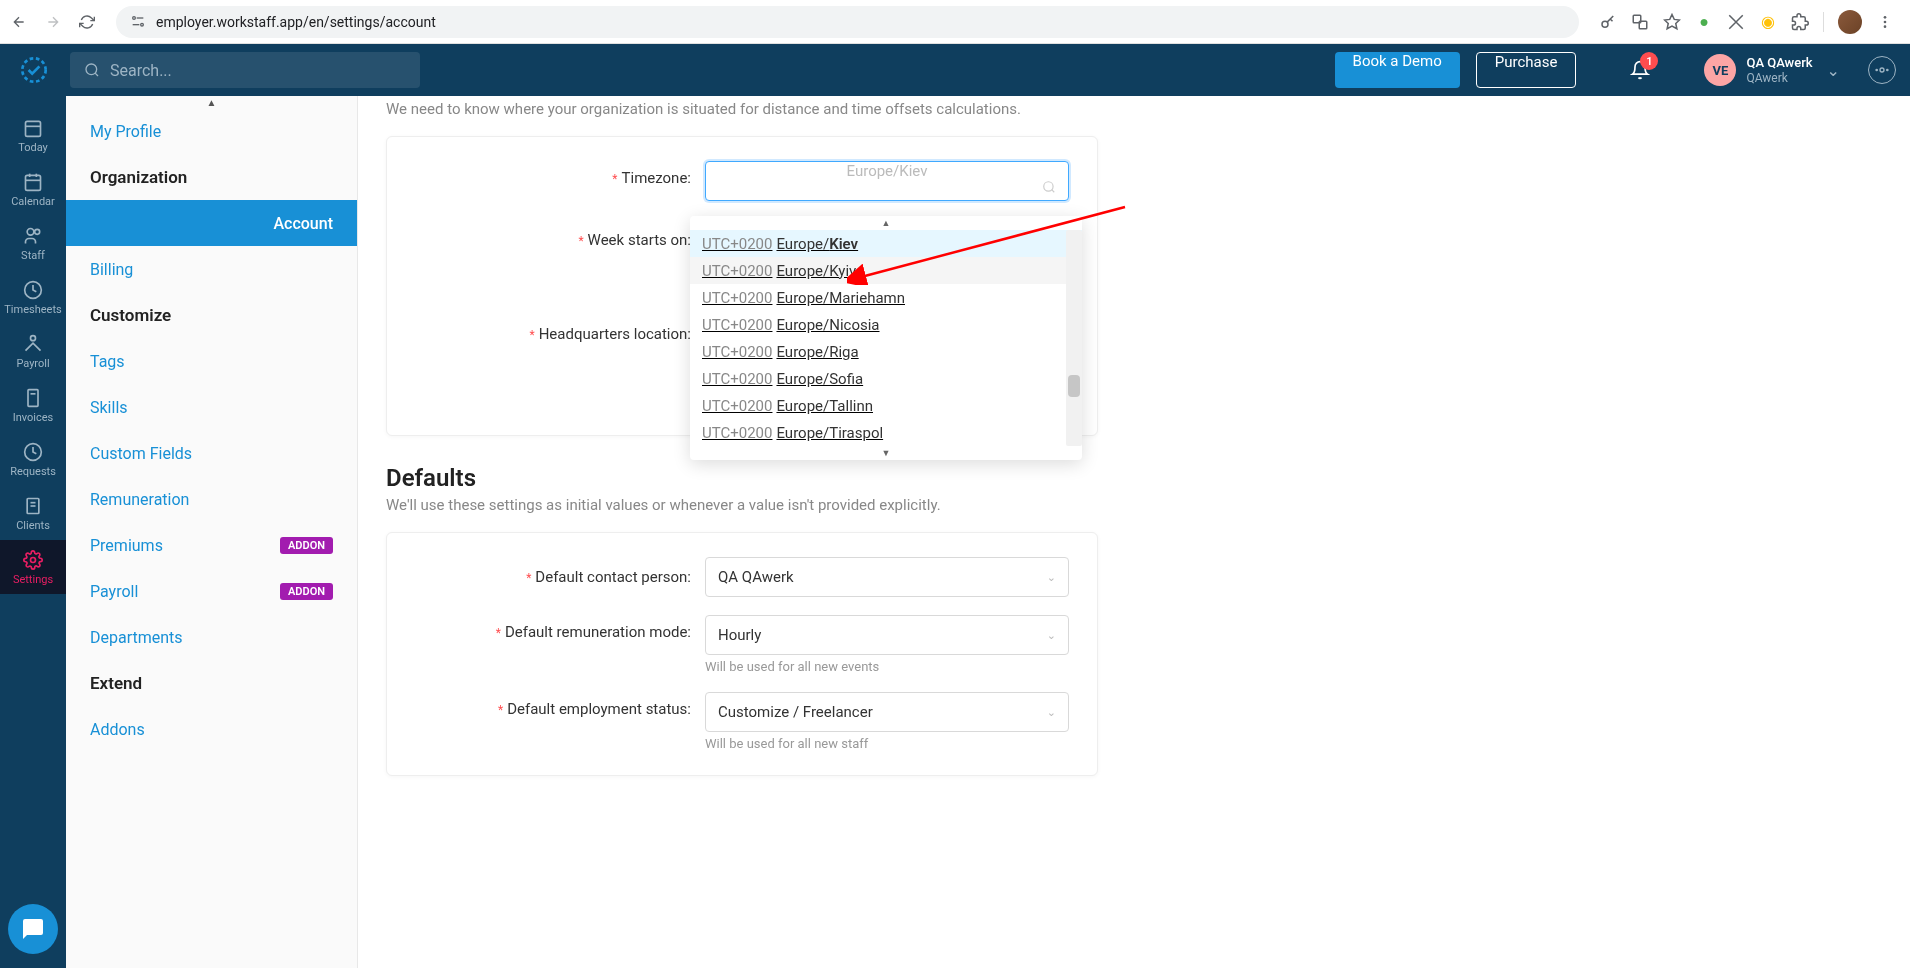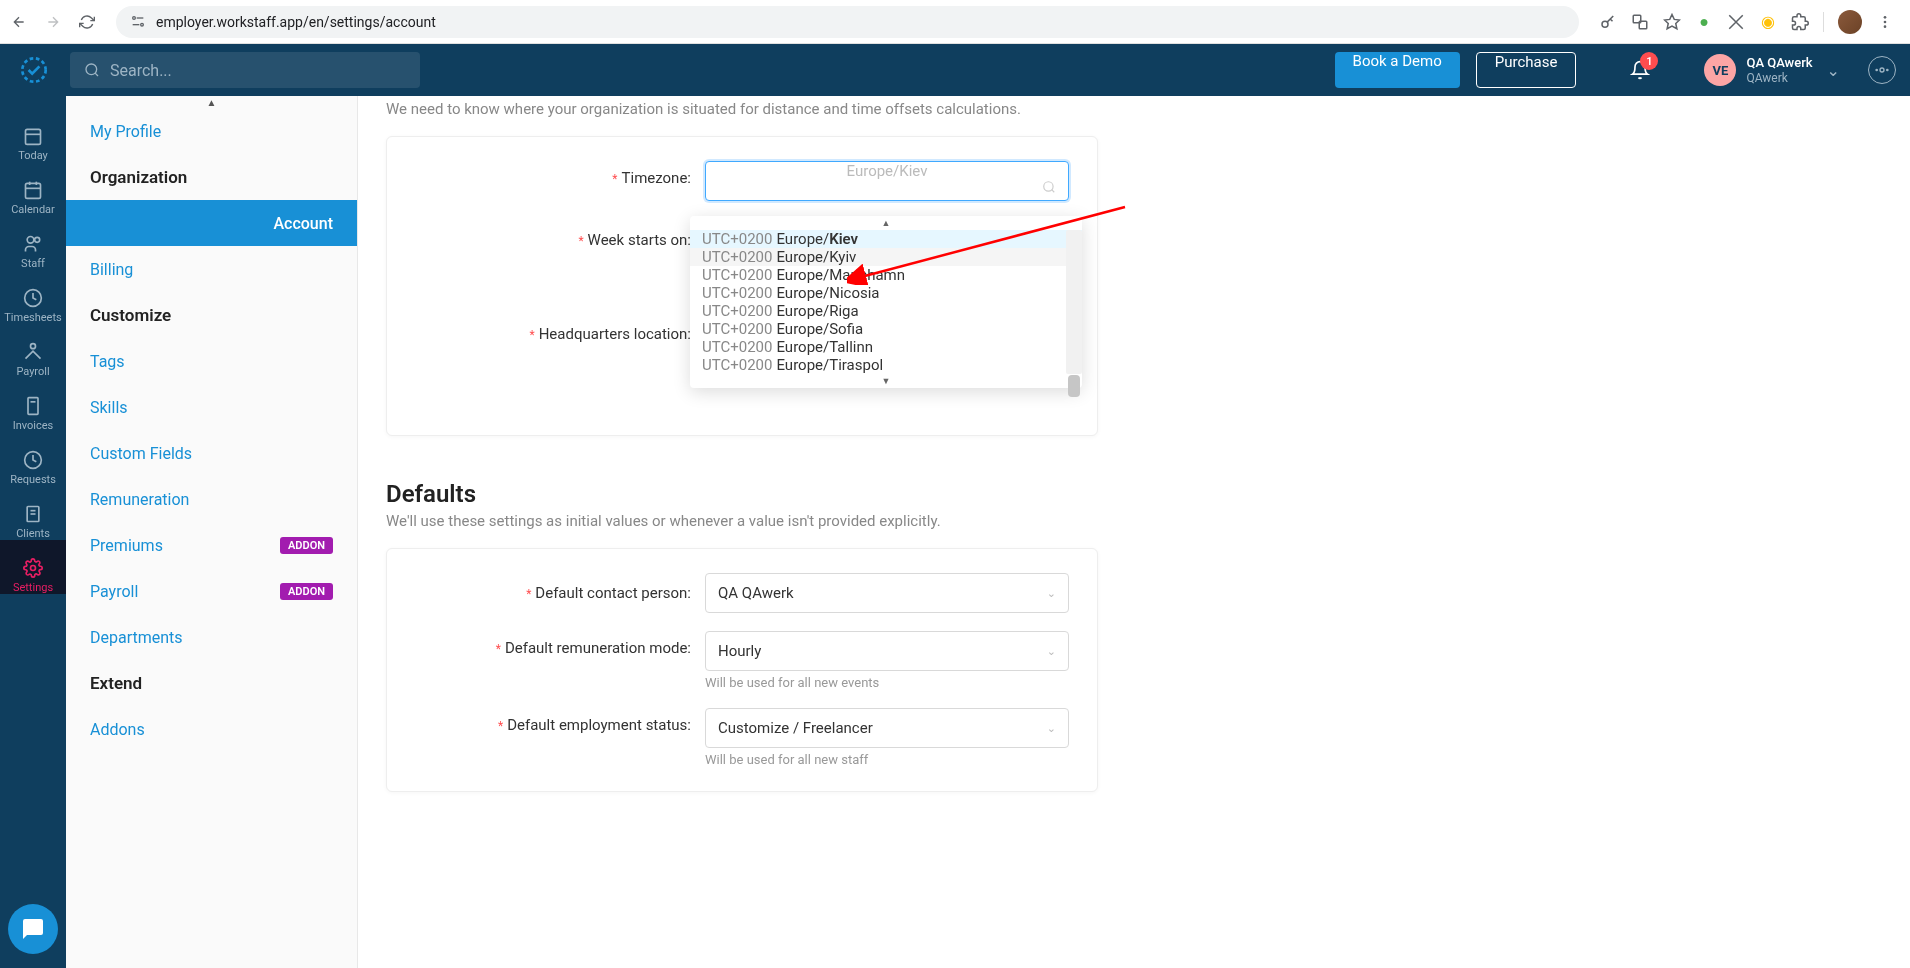--- a/index.html
+++ b/index.html
@@ -29,21 +29,21 @@
 .user-avatar { width: 32px; height: 32px; border-radius: 50%; background: #fca5a5; color: #0f3e5e; display: flex; align-items: center; justify-content: center; font-weight: 700; font-size: 13px; }
 .user-names { display: flex; flex-direction: column; line-height: 1.2; font-size: 13px; }
 .user-main { font-weight: 500; }
 .user-sub { color: #9db4c4; font-size: 12px; }
 .chev { color: #9db4c4; margin-left: 4px; }
 .help-icon { width: 28px; height: 28px; border: 1px solid #9db4c4; border-radius: 50%; display: flex; align-items: center; justify-content: center; color: #9db4c4; margin-left: 12px; }
 
 
 .main-wrap { display: flex; height: calc(100vh - 96px); }
 .icon-rail { width: 66px; background: #0f3e5e; display: flex; flex-direction: column; align-items: center; padding-top: 12px; position: relative; }
-.rail-item { width: 66px; height: 54px; display: flex; flex-direction: column; align-items: center; justify-content: flex-end; gap: 2px; color: #9db4c4; font-size: 11px; cursor: pointer; }
+.rail-item { width: 66px; height: 54px; display: flex; flex-direction: column; align-items: center; justify-content: center; gap: 2px; color: #9db4c4; font-size: 11px; cursor: pointer; }
 .rail-item.active { background: #0f172a; color: #e91e63; }
 .rail-icon { width: 22px; height: 22px; display: flex; align-items: center; justify-content: center; }
 .chat-bubble { position: absolute; bottom: 14px; left: 50%; transform: translateX(-50%); width: 50px; height: 50px; border-radius: 50%; background: #1890d6; display: flex; align-items: center; justify-content: center; }
 
 .settings-panel { width: 292px; background: #fafafa; border-right: 1px solid #e8e8e8; overflow-y: auto; height: 100%; position: relative; }
 .scroll-arrow { width:100%; height:12px; display:flex; align-items:center; justify-content:center; font-size:10px; color:#555; }
 .sp-link { display: flex; align-items: center; height: 46px; padding: 0 24px; color: #1890d6; font-size: 16px; cursor: pointer; justify-content: space-between; }
 .sp-link.active { background: #1890d6; color: #fff; font-weight: 500; justify-content: flex-end; }
 .sp-heading { height: 46px; display: flex; align-items: center; padding: 0 24px; color: #222; font-size: 17px; font-weight: 600; }
 .addon-badge { background: #a21caf; color: #fff; font-size: 11px; padding: 2px 8px; border-radius: 3px; font-weight: 600; }
@@ -60,21 +60,21 @@
 .input { width: 100%; height: 40px; border: 1px solid #d9d9d9; border-radius: 4px; padding: 0 12px; font-size: 15px; display: flex; align-items: center; color: #333; background: #fff; }
 .input.focus { border-color: #40a9ff; box-shadow: 0 0 0 2px rgba(24,144,255,0.2); color: #bbb; flex-direction: column; }
 .input .sel-chev { margin-left: auto; color: #bbb; font-size: 11px; }
 .input .srch-ic { margin-left: auto; color: #ccc; }
 .hint { color: #999; font-size: 13px; margin-top: 4px; }
 
 
 .dropdown { position: absolute; top: 120px; left: 332px; width: 392px; background: #fff; box-shadow: 0 4px 18px rgba(0,0,0,0.14); border-radius: 4px; z-index: 100; }
 .dd-arrow { width:100%; height:14px; display:flex; align-items:center; justify-content:center; font-size:9px; color:#666; }
 .dd-scroll { max-height: 260px; overflow: hidden; }
-.dd-item { height: 18px; display: flex; align-items: center; padding: 0 12px; font-size: 15px; cursor: pointer; }
+.dd-item { height: 27px; display: flex; align-items: center; padding: 0 12px; font-size: 15px; cursor: pointer; text-decoration: underline; }
 .dd-item.hover { background: #e6f7ff; }
 .dd-item.kh { background: #f5f5f5; }
 .dd-prefix { color: #888; margin-right: 4px; }
 .dd-text { color: #333; }
 .dd-bold { font-weight: 600; }
 .dd-sbar { position: absolute; top: 14px; right: 0; width: 16px; bottom: 14px; background: #f1f1f1; border-radius: 2px; }
 .dd-thumb { position: absolute; right: 2px; width: 12px; height: 22px; background: #c6c6c6; border-radius: 4px; top: 145px; }
 
 
 .anno-arrow { position: absolute; top: 68px; left: 460px; width: 280px; height: 80px; pointer-events: none; z-index: 200; }
@@ -410,21 +410,21 @@
             <span class="dd-prefix">UTC+0200</span> 
             <span class="dd-text">Europe/Tiraspol</span>
           </div>
         </div>
       <div class="dd-arrow">▼</div>
       <div class="dd-sbar">
           <div class="dd-thumb"></div>
         </div>
     </div>
 
-    <div class="section-title" style="margin-top:44px;">Defaults</div>
+    <div class="section-title" style="margin-top:28px;">Defaults</div>
     <div class="section-sub">We'll use these settings as initial values or whenever a value isn't provided explicitly.</div>
 
     <div class="form-card">
       <div class="form-row">
         <div class="form-label"><span class="req-star">*</span><span>Default contact person</span><span>:</span></div>
         <div class="form-field">
           <div class="input">
               <span>QA QAwerk</span>
               <span class="sel-chev">⌄</span>
             </div>

